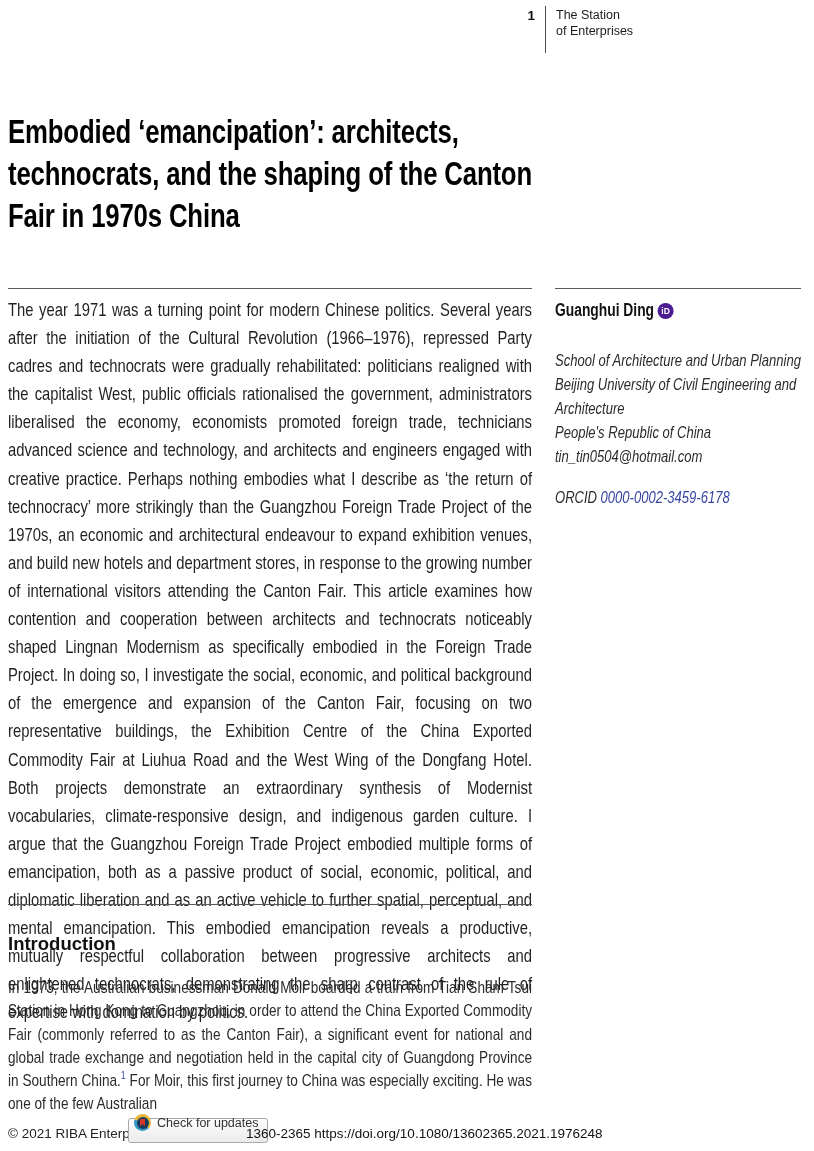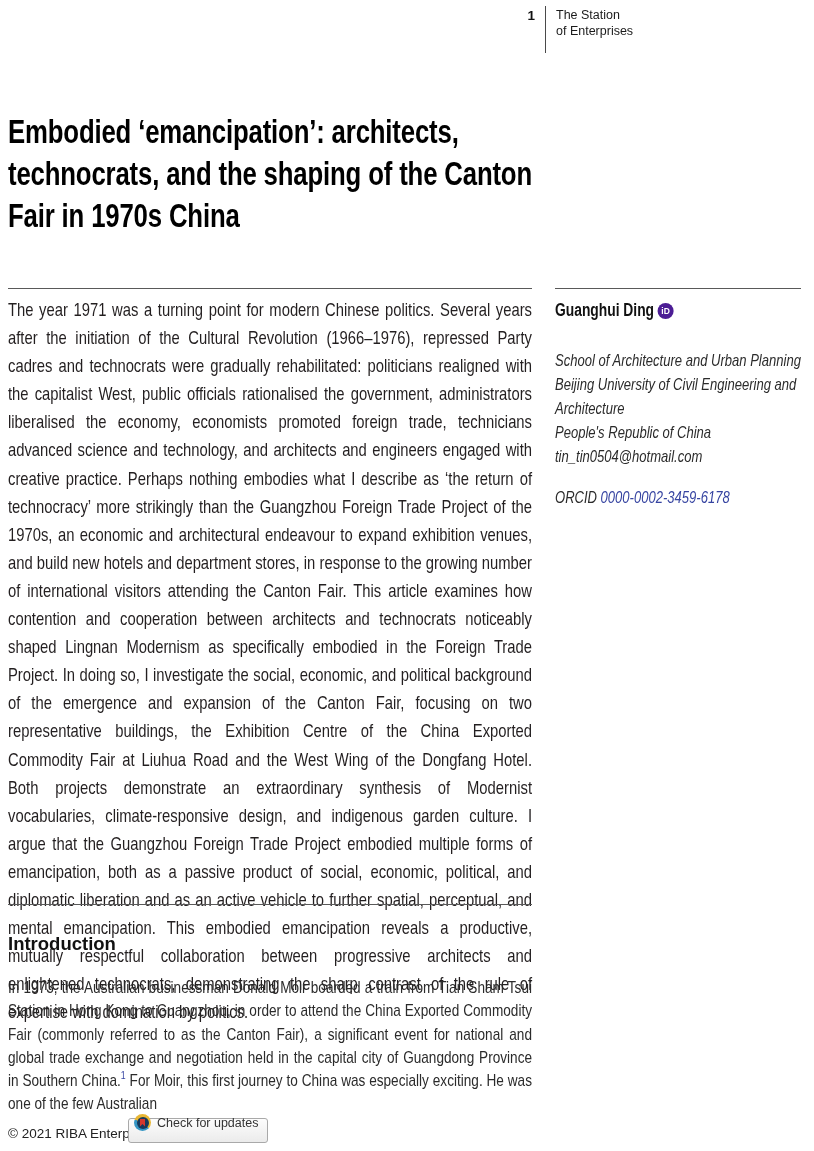--- a/index.html
+++ b/index.html
@@ -119,14 +119,15 @@
 
   <div class="footer-copy">© 2021 RIBA Enterprises</div>
   <button class="check-btn">
     <span class="cm-outer">
       <span class="cm-inner">
           <span class="cm-bookmark"></span>
         </span>
     </span>
     <span>Check for updates</span>
   </button>
+  <div class="doi-line">1360-2365 https://doi.org/10.1080/13602365.2021.1976248</div>
 
 </div>
 
 </body></html>

